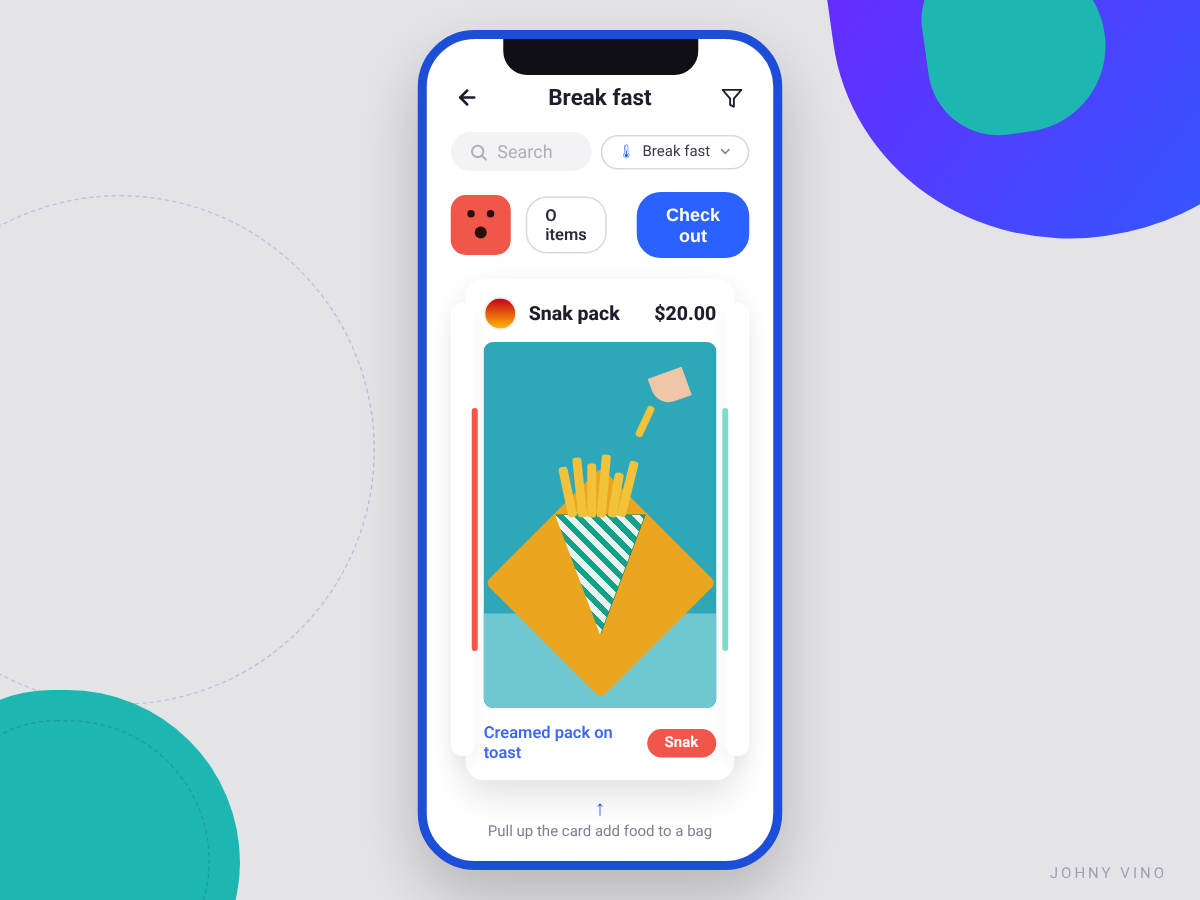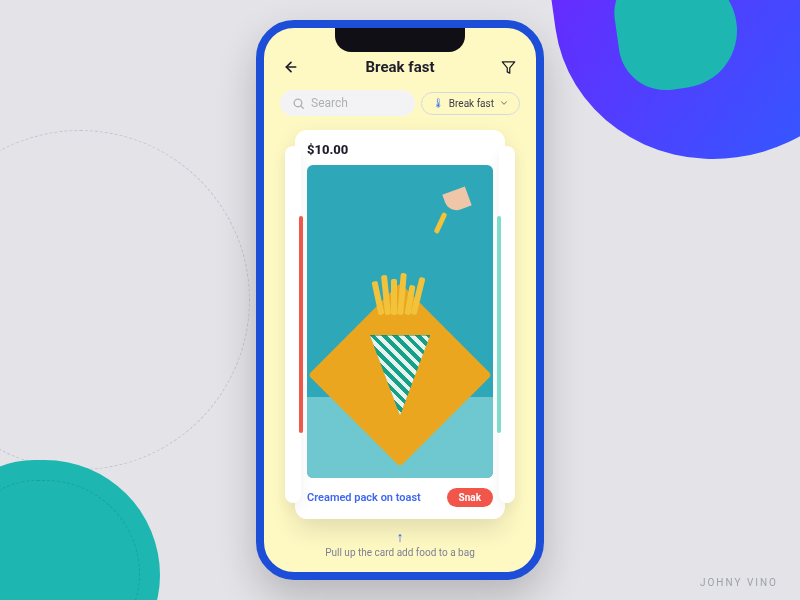--- a/index.html
+++ b/index.html
@@ -28,22 +28,22 @@
   .blob-bl::before{
     content:""; position:absolute; inset:20px; border:1px dashed rgba(0,0,0,0.12); border-radius:inherit;
   }
   .credit{
     position:absolute; right:22px; bottom:12px; font-size:10px; letter-spacing:2px; color:#9DA1AD;
   }
 
   
   .phone{
     position:absolute; left:50%; top:50%; transform:translate(-50%,-50%);
-    width:288px; height:560px; background:#fef9c3;
-    border:8px solid #1d4ed8; border-radius:38px;
+    width:243px; height:560px; background:#ffffff;
+    border:6px solid #1d4ed8; border-radius:38px;
     box-shadow:0 18px 40px rgba(0,0,0,0.20);
     overflow:hidden;
   }
   .notch{
     position:absolute; top:0; left:50%; transform:translateX(-50%);
     width:130px; height:24px; background:#0f0f15;
     border-radius:0 0 16px 16px; z-index:5;
   }
   .screen{ position:absolute; inset:0; padding:28px 16px 14px; display:flex; flex-direction:column; }
 
@@ -161,27 +161,39 @@
       </div>
       <div class="catpill">
         <span class="mini">🌡</span>
         <span>Break fast</span>
         <svg width="10" height="10" viewBox="0 0 24 24" fill="none" stroke="#888" stroke-width="2.5" stroke-linecap="round" stroke-linejoin="round">
             <polyline points="6 9 12 15 18 9"></polyline>
           </svg>
       </div>
     </div>
 
+    <div class="bagrow">
+      <div class="bag">
+          <div class="mouth"></div>
+        </div>
+      <div class="itemspill">O items</div>
+      <div class="spacer"></div>
+      <button class="checkout">Check out</button>
+    </div>
 
     <div class="carousel">
       <div class="peek left"></div>
 
       <div class="card">
         <div class="chdr">
-          <div class="price">$10.00</div>
+          <div class="left">
+            <div class="brandicon"></div>
+            <div class="pname">Snak pack</div>
+          </div>
+          <div class="price">$20.00</div>
         </div>
 
         <div class="pimg" aria-label="Hand dipping a fry above a paper cone of fries on an orange napkin">
           <div class="table"></div>
           <div class="napkin"></div>
           <div class="cone"></div>
           <div class="fries">
             <div class="fry f1"></div>
               <div class="fry f2"></div>
               <div class="fry f3"></div>

